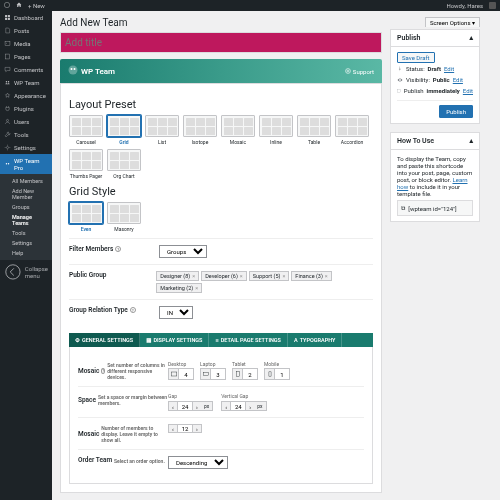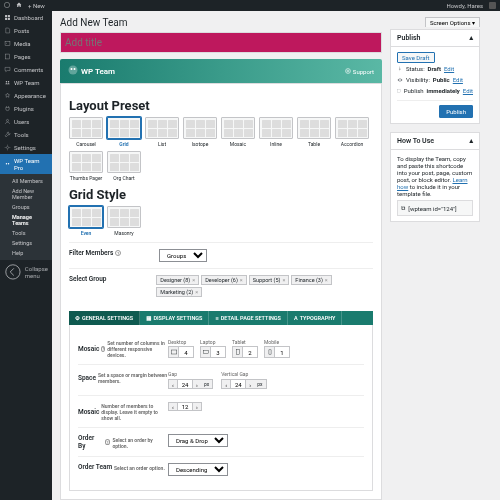--- a/index.html
+++ b/index.html
@@ -21,21 +21,21 @@
 .content{flex:1;padding:6px 8px}
 .sidecol{width:96px;padding:6px 6px 6px 0}
 .screen-opts{text-align:right;font-size:6px;margin-bottom:2px}
 .screen-opts button{background:#f6f7f7;border:1px solid #c3c4c7;border-bottom:0;padding:1px 4px;font-size:6px;cursor:pointer}
 h1{font-size:10px;font-weight:400;margin-bottom:4px}
 .title-input{width:100%;padding:4px;border:1px solid #dcdcde;font-size:10px;background:#be185d}
 .brand-bar{background:linear-gradient(90deg,#1a7b6e,#3a9b8a,#5ab8a5);color:#fff;padding:6px 8px;display:flex;align-items:center;margin-top:6px;border-radius:2px 2px 0 0}
 .brand-bar .logo{display:flex;align-items:center;gap:3px;font-size:8px;font-weight:600}
 .brand-bar .support{margin-left:auto;font-size:6px;display:flex;align-items:center;gap:2px}
 .panel{background:#fff;border:1px solid #dcdcde;padding:8px;margin-top:0}
-.section-label{font-size:13px;font-weight:700;margin:6px 0 4px}
+.section-label{font-size:11px;font-weight:400;margin:6px 0 4px}
 .preset-row{display:flex;gap:4px;flex-wrap:wrap;margin-bottom:6px}
 .preset{width:34px;text-align:center;cursor:pointer}
 .preset-box{width:34px;height:22px;border:1px solid #c3c4c7;background:#f6f7f7;border-radius:1px;position:relative;display:flex;flex-wrap:wrap;padding:1.5px;gap:1px;align-content:flex-start}
 .preset.active .preset-box{border-color:#2271b1;box-shadow:0 0 0 1px #2271b1}
 .preset-label{font-size:5px;margin-top:2px;display:block}
 .preset.active .preset-label{color:#2271b1;font-weight:600}
 .mini{background:#ddd;border-radius:0.5px}
 .form-row{display:flex;align-items:flex-start;padding:6px 0;border-top:1px solid #eee}
 .form-row:first-of-type{border-top:0}
 .form-label{width:90px;font-size:6.5px;font-weight:600;display:flex;align-items:center;gap:2px}
@@ -360,33 +360,40 @@
         <div class="form-row">
           <div class="form-label">
               <span>Filter Members</span>
               <span class="help">?</span>
             </div>
           <div class="form-control"><select><option>Groups</option></select></div>
         </div>
 
         <div class="form-row">
           <div class="form-label">
-              <span>Select Group</span>
+              <span>Public Group</span>
             </div>
           <div class="form-control">
               <div class="chips" id="chips">
                 <div class="chip">Designer (8) <span class="x">×</span></div>
                 <div class="chip">Developer (6) <span class="x">×</span></div>
                 <div class="chip">Support (5) <span class="x">×</span></div>
                 <div class="chip">Finance (3) <span class="x">×</span></div>
                 <div class="chip">Marketing (2) <span class="x">×</span></div>
               </div>
             </div>
         </div>
 
+        <div class="form-row">
+          <div class="form-label">
+              <span>Group Relation Type</span>
+              <span class="help">?</span>
+            </div>
+          <div class="form-control"><select><option>IN</option></select></div>
+        </div>
 
         <div class="tabs" id="tabs">
             <div class="tab active"><span>⚙</span> GENERAL SETTINGS</div>
             <div class="tab"><span>▦</span> DISPLAY SETTINGS</div>
             <div class="tab"><span>≡</span> DETAIL PAGE SETTINGS</div>
             <div class="tab"><span>A</span> TYPOGRAPHY</div>
           </div>
         <div class="tab-panel">
           <div class="form-row">
             <div class="form-label">
@@ -479,28 +486,20 @@
             <div class="form-control">
                 <div class="spinner">
                   <button>‹</button>
                   <input value="12" style="">
                   <button>›</button>
                 </div>
               </div>
           </div>
           <div class="form-row">
             <div class="form-label">
-                <span>Order By</span>
-                <span class="help">?</span>
-                <div class="desc">Select an order by option.</div>
-              </div>
-            <div class="form-control"><select><option>Drag &amp; Drop</option></select></div>
-          </div>
-          <div class="form-row">
-            <div class="form-label">
                 <span>Order Team</span>
                 <div class="desc">Select an order option.</div>
               </div>
             <div class="form-control"><select><option>Descending</option></select></div>
           </div>
         </div>
       </div>
     </div>
 
     <div class="sidecol">

